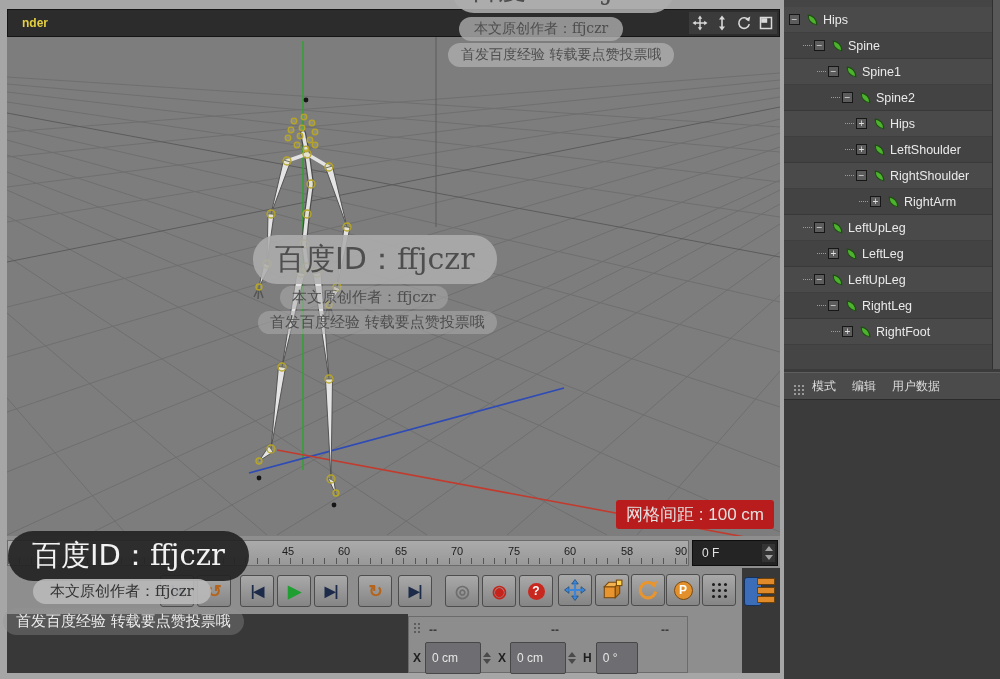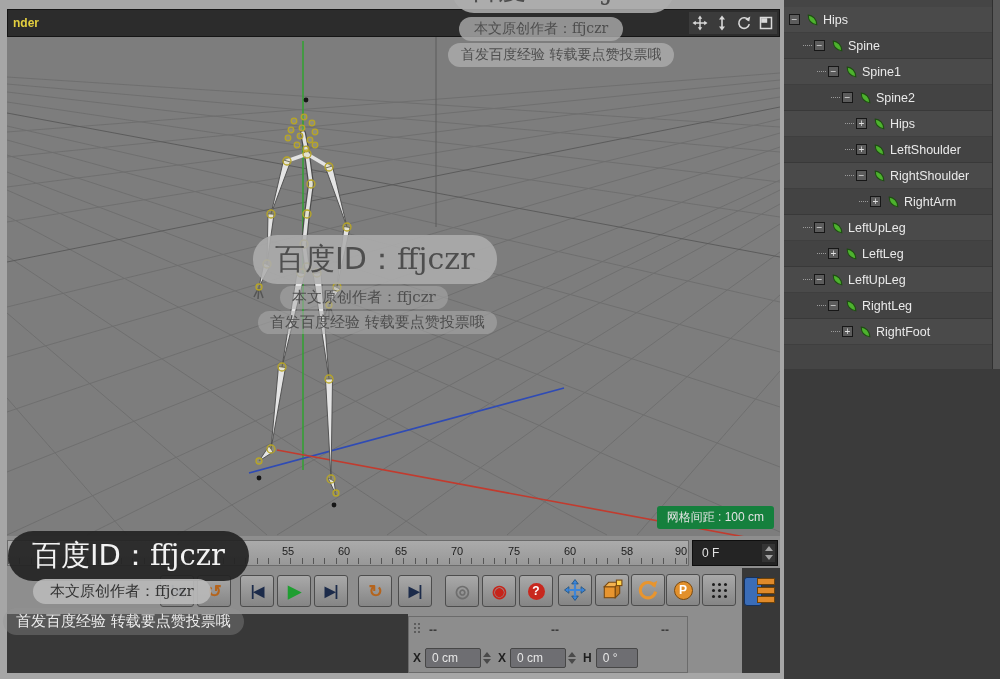--- a/index.html
+++ b/index.html
@@ -2,27 +2,27 @@
 <html><head>
 <meta charset="utf-8">
 <style>
   html,body{margin:0;padding:0;background:#666;}
   .stage{position:relative;width:1000px;height:679px;background:#a6a6a6;overflow:hidden;
          font-family:"Liberation Sans",sans-serif;-webkit-user-select:none;user-select:none;}
   .abs{position:absolute;}
 
   
   .vp-titlebar{left:7px;top:9px;width:773px;height:28px;background:#2c2c2c;border:1px solid #151515;box-sizing:border-box;}
-  .vp-title{color:#e3cf3f;font-size:12px;font-weight:bold;line-height:26px;padding-left:5px;}
+  .vp-title{color:#e3cf3f;font-size:12px;font-weight:bold;line-height:26px;padding-left:14px;}
   .vp-nav-tile{position:absolute;right:2px;top:2px;height:22px;width:88px;background:#3b3b3b;display:flex;align-items:center;justify-content:space-around;}
   .vp-nav-btn{width:19px;height:19px;display:flex;align-items:center;justify-content:center;cursor:pointer;}
 
   
   .viewport{left:7px;top:37px;width:773px;height:499px;background:#7d7d7d;overflow:hidden;}
-  .grid-label{position:absolute;right:6px;bottom:7px;background:#15803d;color:#e2e2e2;font-size:12px;
+  .grid-label{position:absolute;right:6px;bottom:7px;background:#b91c1c;color:#e2e2e2;font-size:17px;
               padding:3px 10px;border-radius:3px;}
 
   
   .right-panel{left:784px;top:0;width:216px;height:679px;background:#3b3b3b;}
   .tree{position:absolute;top:0;left:0;right:0;height:369px;background:#454545;padding-top:7px;box-sizing:border-box;overflow:hidden;}
   .tree-row{height:25px;display:flex;align-items:center;border-bottom:1px solid rgba(0,0,0,.14);background:#4a4a4a;cursor:default;}
   .tree-row:nth-child(even){background:#434343;}
   .conn{width:9px;border-top:1px dotted #9b9b9b;margin-right:2px;flex:none;}
   .twisty{width:11px;height:11px;box-sizing:border-box;border:1px solid #171717;background:#5c5c5c;color:#e0e0e0;
           font-size:10px;line-height:9px;text-align:center;margin-right:3px;flex:none;cursor:pointer;}
@@ -65,21 +65,21 @@
   .dark-left{left:7px;top:614px;width:401px;height:59px;background:#383838;}
   .dark-right{left:742px;top:568px;width:38px;height:105px;background:#383838;}
 
   .coord-panel{left:408px;top:616px;width:280px;height:57px;background:#8d8d8d;border:1px solid #6b6b6b;box-sizing:border-box;}
   .dash{position:absolute;top:6px;color:#3c3c3c;font-weight:bold;font-size:12px;}
   .coord-grip{position:absolute;left:5px;top:6px;width:2px;height:2px;background:#5d5d5d;
         box-shadow:0 4px #5d5d5d,0 8px #5d5d5d,4px 0 #5d5d5d,4px 4px #5d5d5d,4px 8px #5d5d5d;}
   .field-row{position:absolute;left:4px;right:2px;top:29px;height:24px;display:flex;align-items:center;gap:7px;}
   .coord-field{display:flex;align-items:center;}
   .coord-label{color:#1f1f1f;font-size:12px;font-weight:bold;margin-right:4px;}
-  .coord-value{width:56px;height:20px;background:#6e6e72;border:1px solid #474747;border-radius:2px;color:#e6e6e6;
+  .coord-value{width:56px;height:32px;background:#6e6e72;border:1px solid #474747;border-radius:2px;color:#e6e6e6;
                font-size:12px;display:flex;align-items:center;padding-left:6px;box-sizing:border-box;cursor:text;}
   .coord-step{display:flex;flex-direction:column;gap:2px;margin-left:2px;cursor:pointer;}
   .coord-step .tri-up{border-bottom-color:#4a4a4a;}
   .coord-step .tri-down{border-top-color:#4a4a4a;}
 
   
   .layers-btn{left:744px;top:576px;width:36px;height:30px;cursor:pointer;}
   .layers-blue{position:absolute;left:0;top:1px;width:16px;height:27px;background:#3b6db8;border:1px solid #14315e;border-radius:3px;}
   .layers-bar{position:absolute;left:13px;width:16px;height:5px;background:#e08a2a;border:1px solid #6e4208;}
 
@@ -353,26 +353,32 @@
       <div class="tree-row" style="padding-left: 47px;">
         <span class="conn"></span>
         <span class="twisty">+</span>
         <span class="bone-icon"><svg width="14" height="14" viewBox="0 0 13 13">
               <path d="M3 2 C7 2 11 6 11 11 C6 10 3 7 3 2 Z" fill="#4db22e" stroke="#1e4d12"></path>
             </svg></span>
         <span class="tree-label">RightFoot</span>
       </div>
     </div>
     <div class="tree-scroll"></div>
+    <div class="mode-bar">
+      <span class="grip"></span>
+      <span class="mode-item">模式</span>
+      <span class="mode-item">编辑</span>
+      <span class="mode-item">用户数据</span>
+    </div>
   </div>
 
   <div class="abs bottom-bg"></div>
 
   <div class="abs ruler">
-    <span class="ruler-num" style="left:280px">55</span>
+    <span class="ruler-num" style="left:280px">45</span>
     <span class="ruler-num" style="left:336px">60</span>
     <span class="ruler-num" style="left:393px">65</span>
     <span class="ruler-num" style="left:449px">70</span>
     <span class="ruler-num" style="left:506px">75</span>
     <span class="ruler-num" style="left:562px">60</span>
     <span class="ruler-num" style="left:619px">58</span>
     <span class="ruler-num" style="left:673px">90</span>
     <div class="ruler-ticks"></div>
   </div>
 

